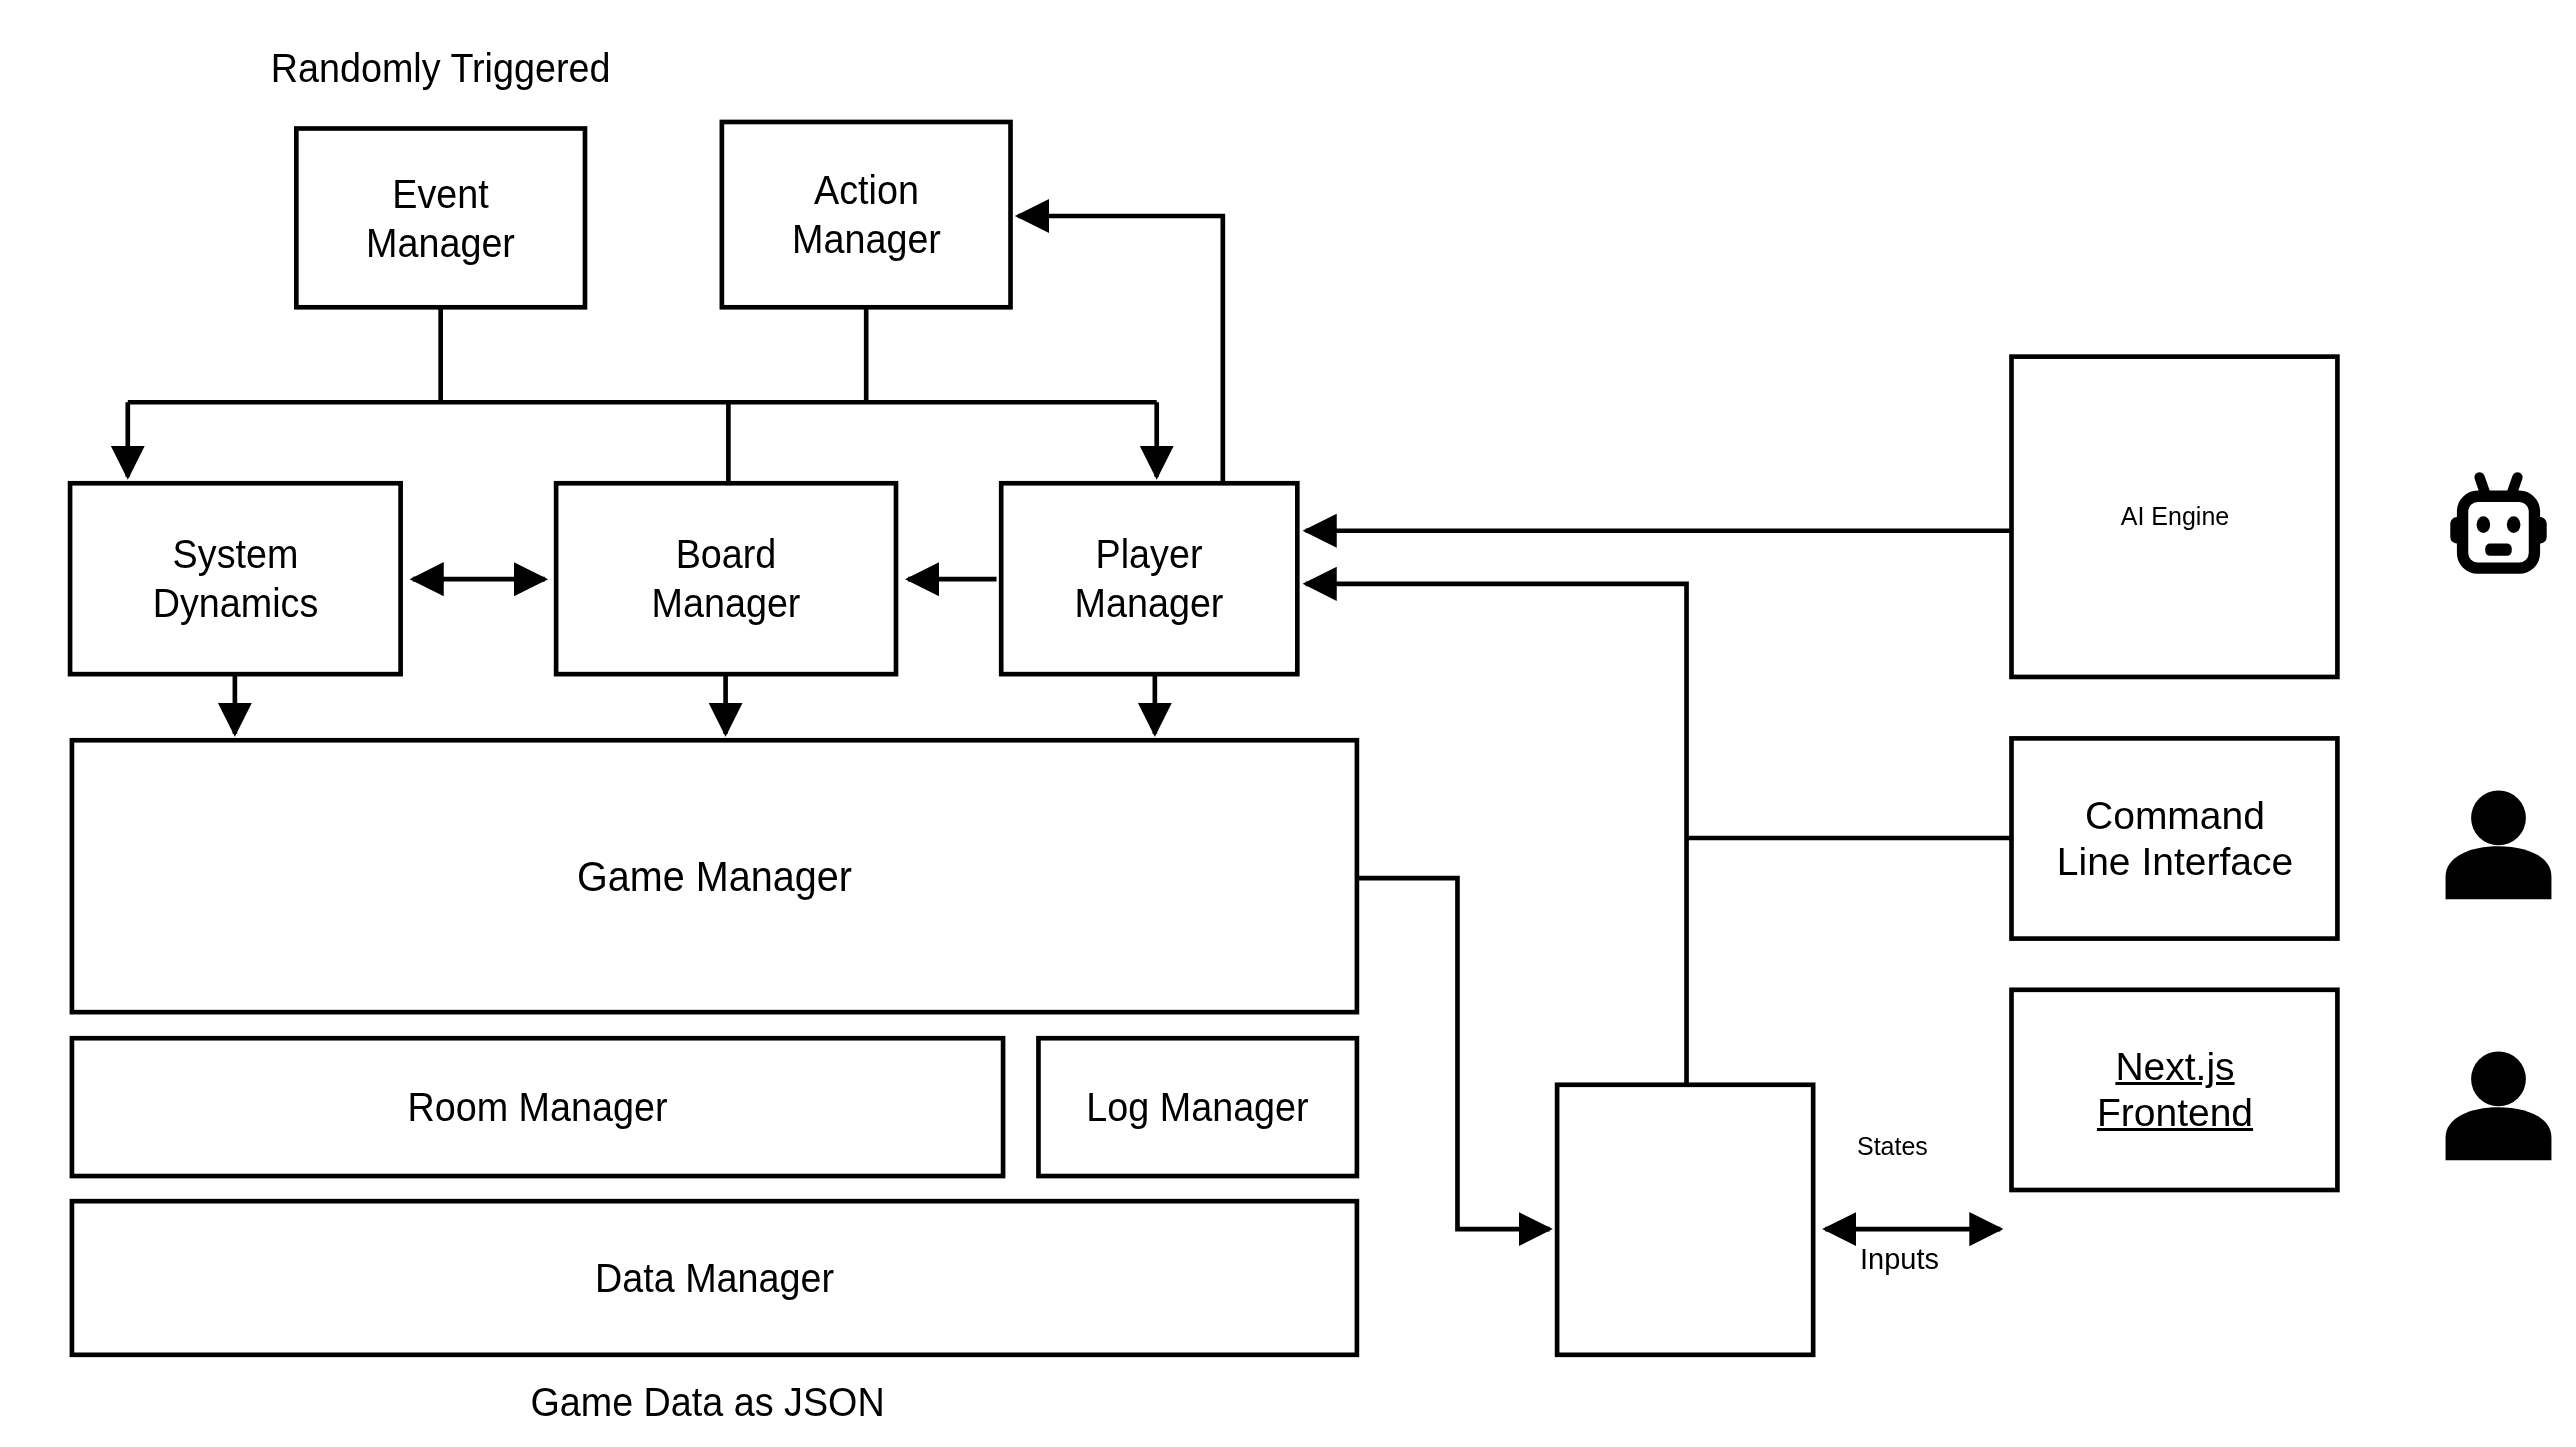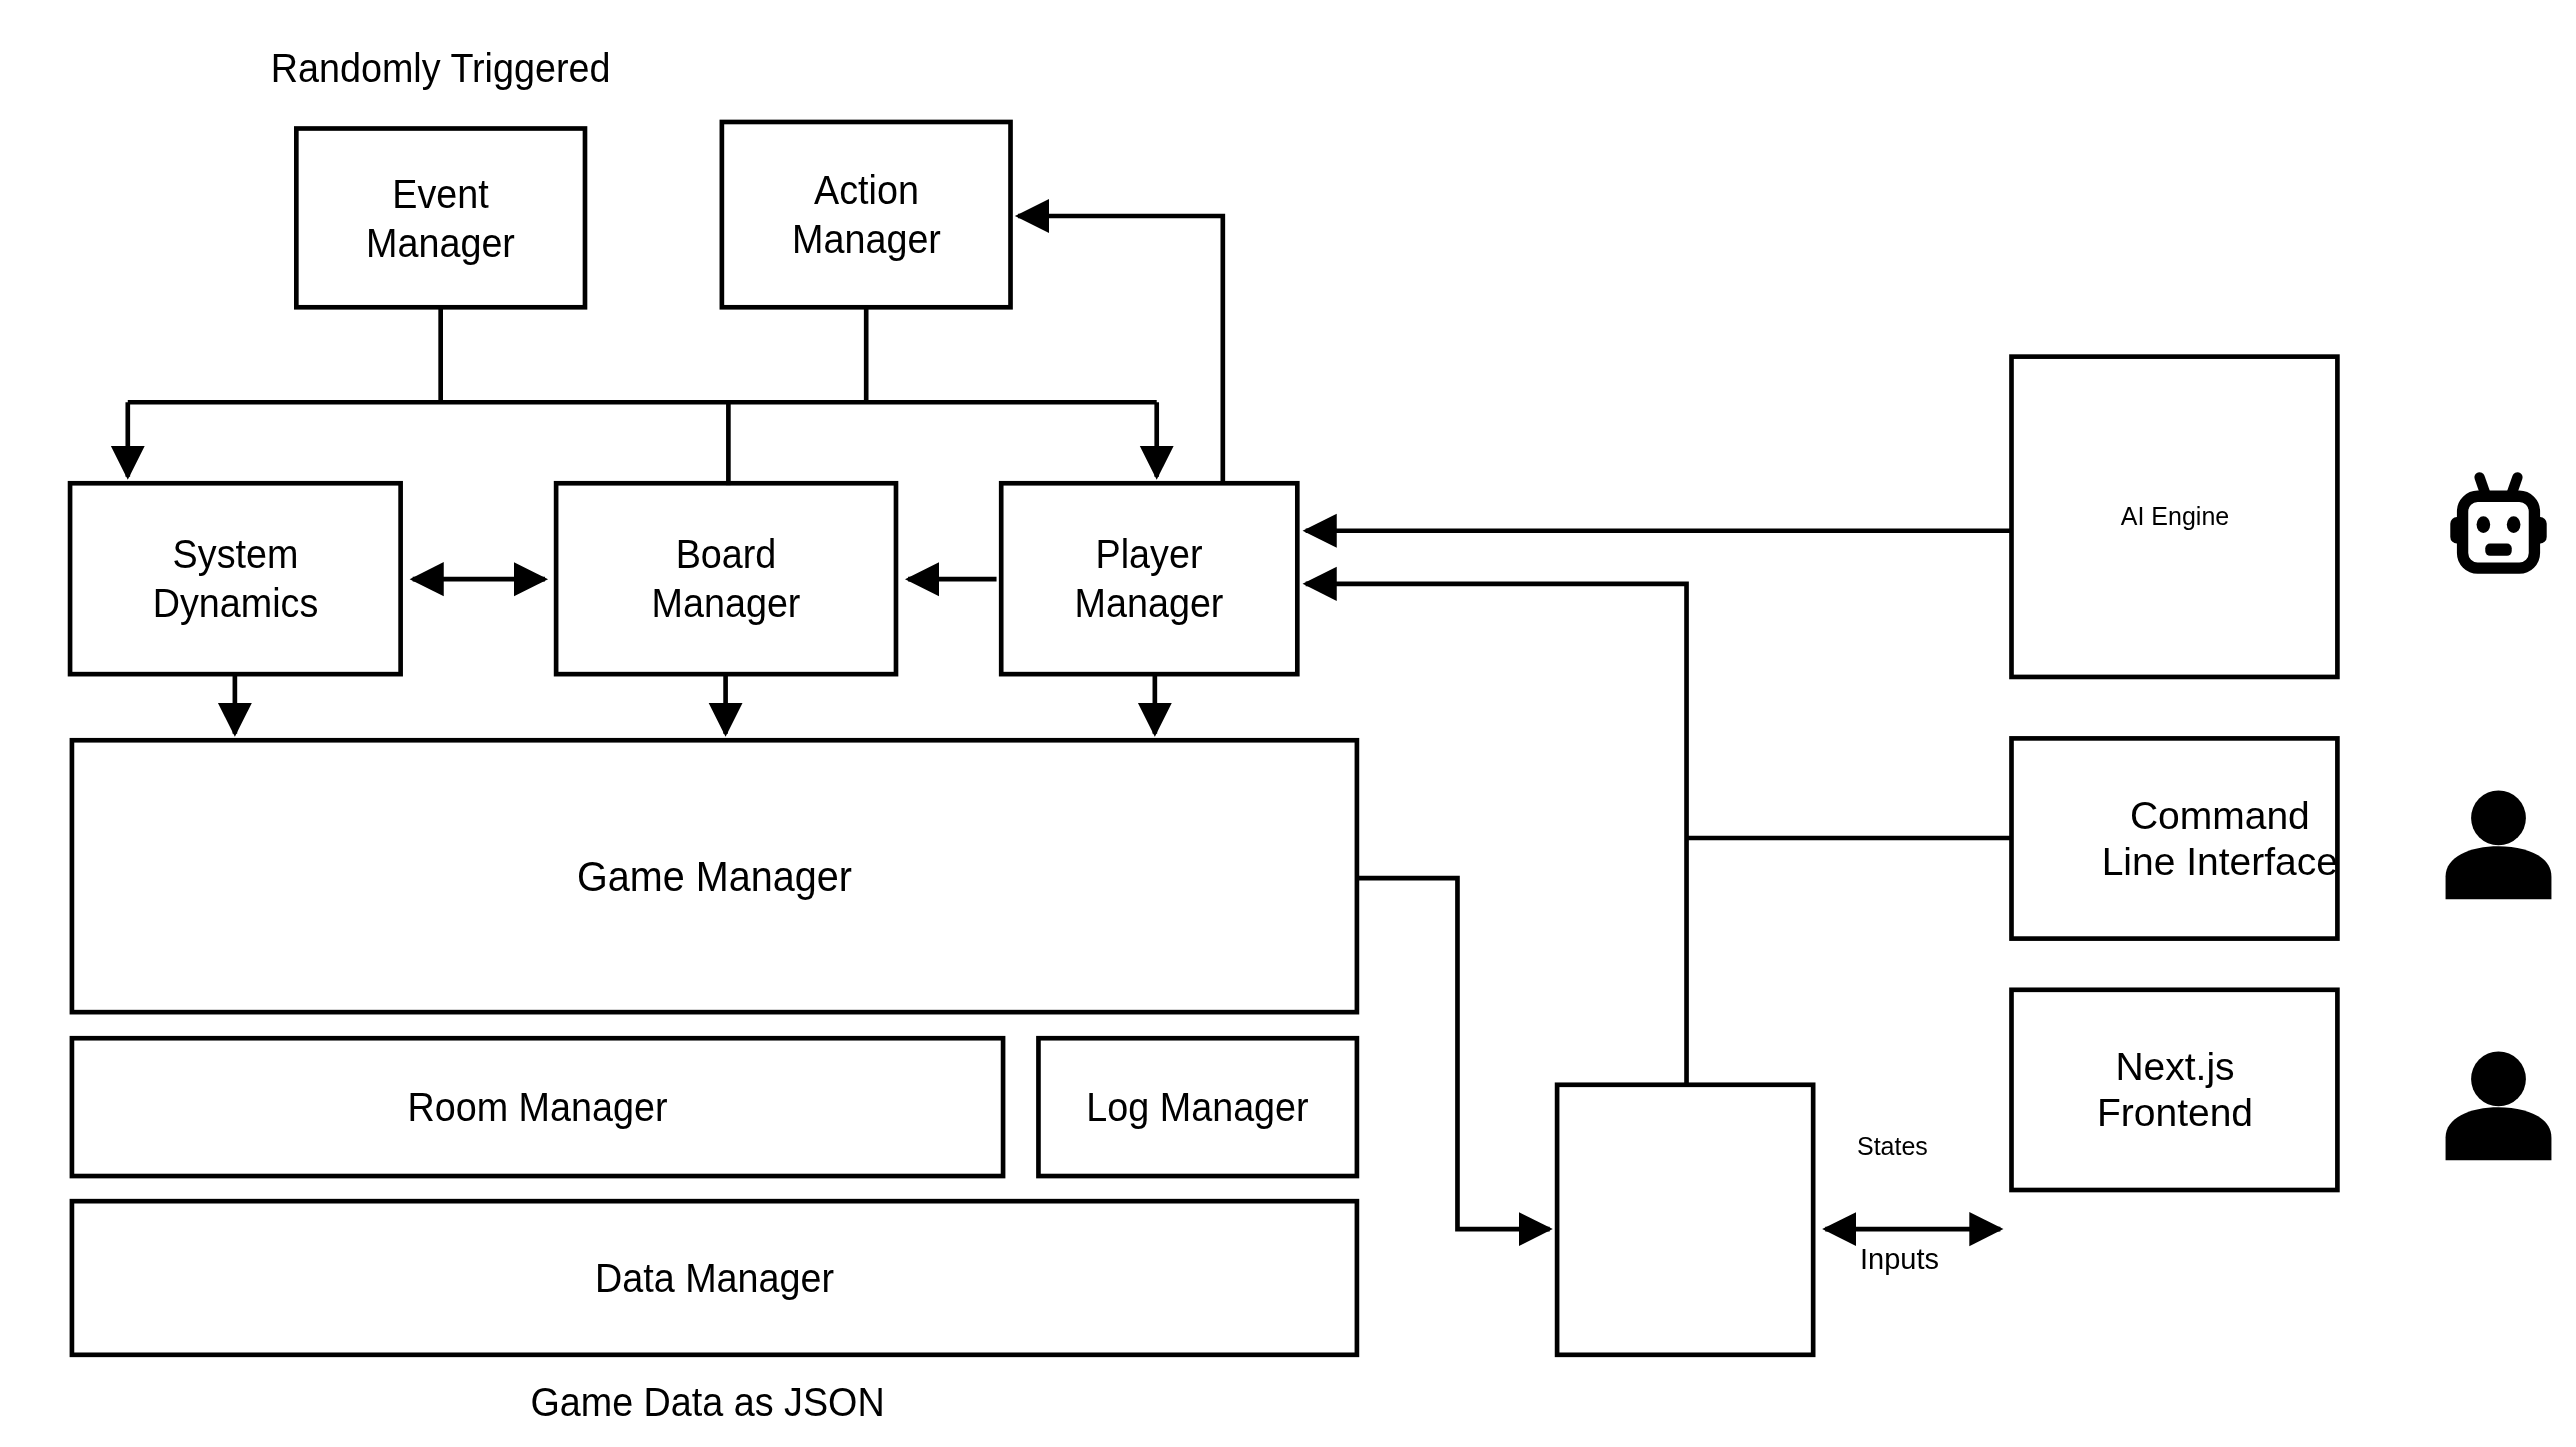--- a/index.html
+++ b/index.html
@@ -160,27 +160,27 @@
 
   <div class="box-label cond" style="left:72px; top:1201px; width:1285px; height:154px; font-size:41px;">
     <span>Data Manager</span>
   </div>
 
 
   <div class="box-label" style="left:2012px; top:357px; width:326px; height:320px; font-size:25px;">
     <span>AI Engine</span>
   </div>
 
-  <div class="box-label" style="left:2012px; top:739px; width:326px; height:200px; font-size:39px;justify-content:flex-end;">
+  <div class="box-label" style="left:2012px; top:739px; width:326px; height:200px; font-size:39px;">
     <span style="white-space:pre-line;">Command
 Line Interface</span>
   </div>
 
   <div class="box-label" style="left:2012px; top:990px; width:326px; height:200px; font-size:39px;">
-    <span style="white-space:pre-line;">Next.js
+    <span style="white-space:pre-line;text-decoration:underline;">Next.js
 Frontend</span>
   </div>
 
   <div class="free-label cond" style="left:256px; top:45px; font-size:41px;">Randomly Triggered</div>
 
   <div class="free-label cond" style="left:515px; top:1379px; font-size:41px;">Game Data as JSON</div>
 
   <div class="free-label" style="left:1857px; top:1132px; font-size:25px;">States</div>
 
   <div class="free-label" style="left:1860px; top:1243px; font-size:29px;">Inputs</div>

